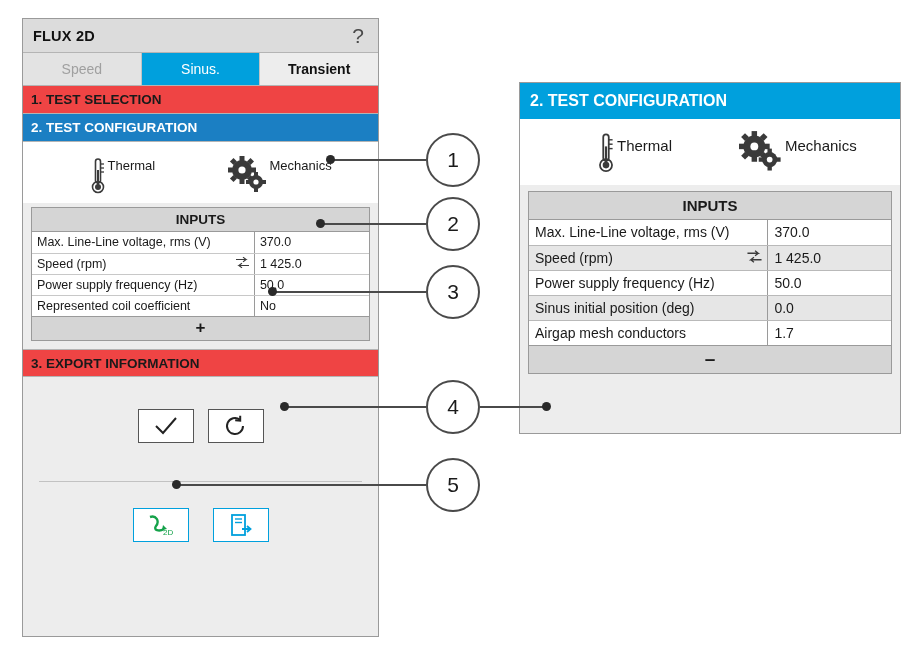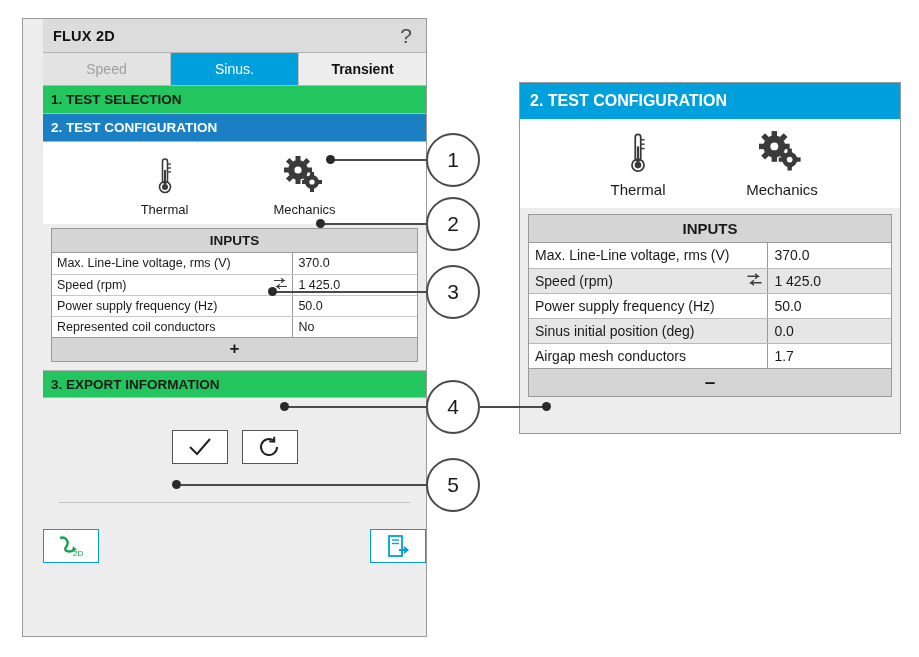--- a/index.html
+++ b/index.html
@@ -15,26 +15,25 @@
     font-size: 13px;
     color: #1a1a1a;
     overflow: hidden;
   }
 
   
   #flux-panel {
     position: absolute;
     left: 22px;
     top: 18px;
-    width: 405px;
+    width: 357px;
     height: 619px;
     background: #ededed;
     border: 1px solid #9a9a9a;
     box-sizing: border-box;
-    padding-left: 20px;
   }
   #panel-titlebar {
     height: 34px;
     background: #dcdcdc;
     border-bottom: 1px solid #b4b4b4;
     display: flex;
     align-items: center;
     padding: 0 10px;
     box-sizing: border-box;
   }
@@ -86,41 +85,41 @@
     display: flex;
     align-items: center;
     padding-left: 8px;
     font-weight: bold;
     font-size: 13.5px;
     box-sizing: border-box;
     border-bottom: 1px solid #b4b4b4;
     cursor: pointer;
   }
   .section-bar.grey {
-    background: #22c55e;
+    background: #ef4444;
     color: #1a1a1a;
   }
   .section-bar.blue {
     background: #1b7fc3;
     color: #ffffff;
   }
 
   
   #icon-row {
     background: #ffffff;
     border-bottom: 1px solid #ffffff;
     padding: 10px 0 6px 0;
     display: flex;
     justify-content: center;
     gap: 54px;
   }
   .icon-item {
     display: flex;
-    flex-direction: column;
-    align-items: center;
+    flex-direction: row;
+    align-items: flex-start;
     width: 86px;
     cursor: pointer;
   }
   .icon-glyph {
     height: 44px;
     display: flex;
     align-items: flex-end;
     justify-content: center;
   }
   .icon-caption {
@@ -204,21 +203,21 @@
     justify-content: center;
     cursor: pointer;
     box-sizing: border-box;
   }
   #divider {
     margin: 38px 16px 0 16px;
     border-top: 1px solid #c2c2c2;
   }
   #bottom-row {
     display: flex;
-    justify-content: space-between;
+    justify-content: center;
     gap: 24px;
     margin-top: 26px;
   }
   .sq-btn.cyan { border-color: #00a0dd; }
 
   
   #detail-panel {
     position: absolute;
     left: 519px;
     top: 82px;
@@ -397,21 +396,21 @@
             </svg>
           </span>
         </td>
         <td class="value-cell">1 425.0</td>
       </tr>
       <tr>
         <td class="label-cell">Power supply frequency (Hz)</td>
         <td class="value-cell">50.0</td>
       </tr>
       <tr>
-        <td class="label-cell">Represented coil conductors</td>
+        <td class="label-cell">Represented coil coefficient</td>
         <td class="value-cell">No</td>
       </tr>
     </tbody>
       </table>
     <div class="plusminus-bar">+</div>
   </div>
 
   <div class="section-bar grey" style="margin-top:8px;border-top:1px solid #b4b4b4;">3. EXPORT INFORMATION</div>
 
   <div id="action-row">

